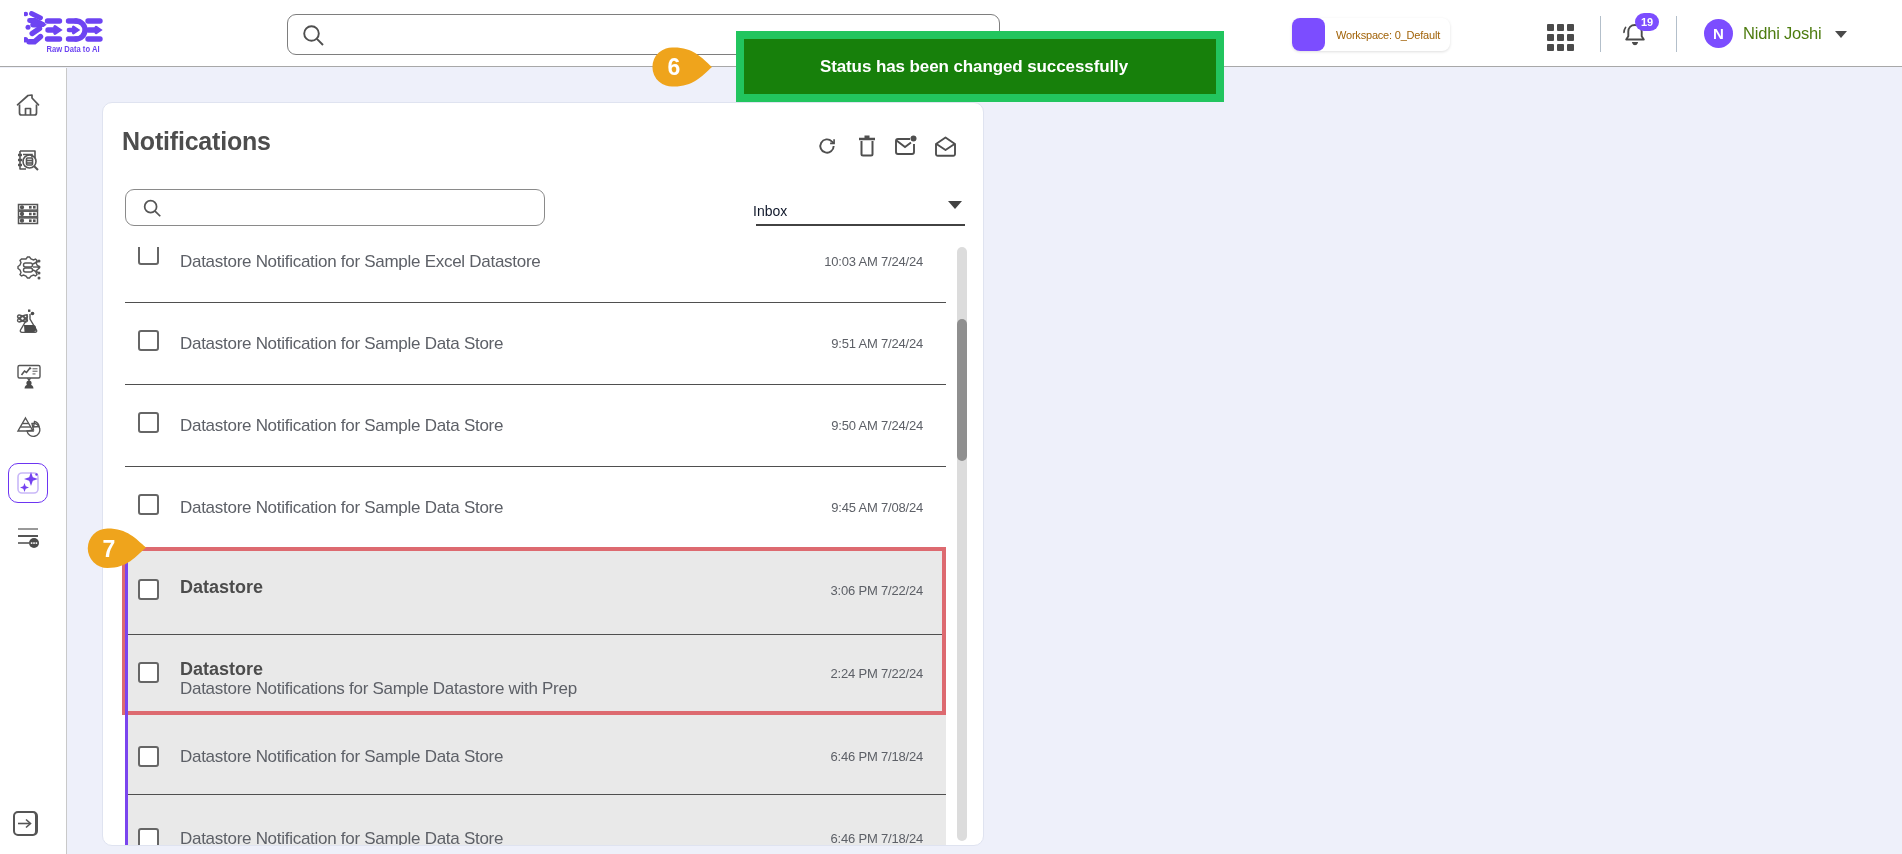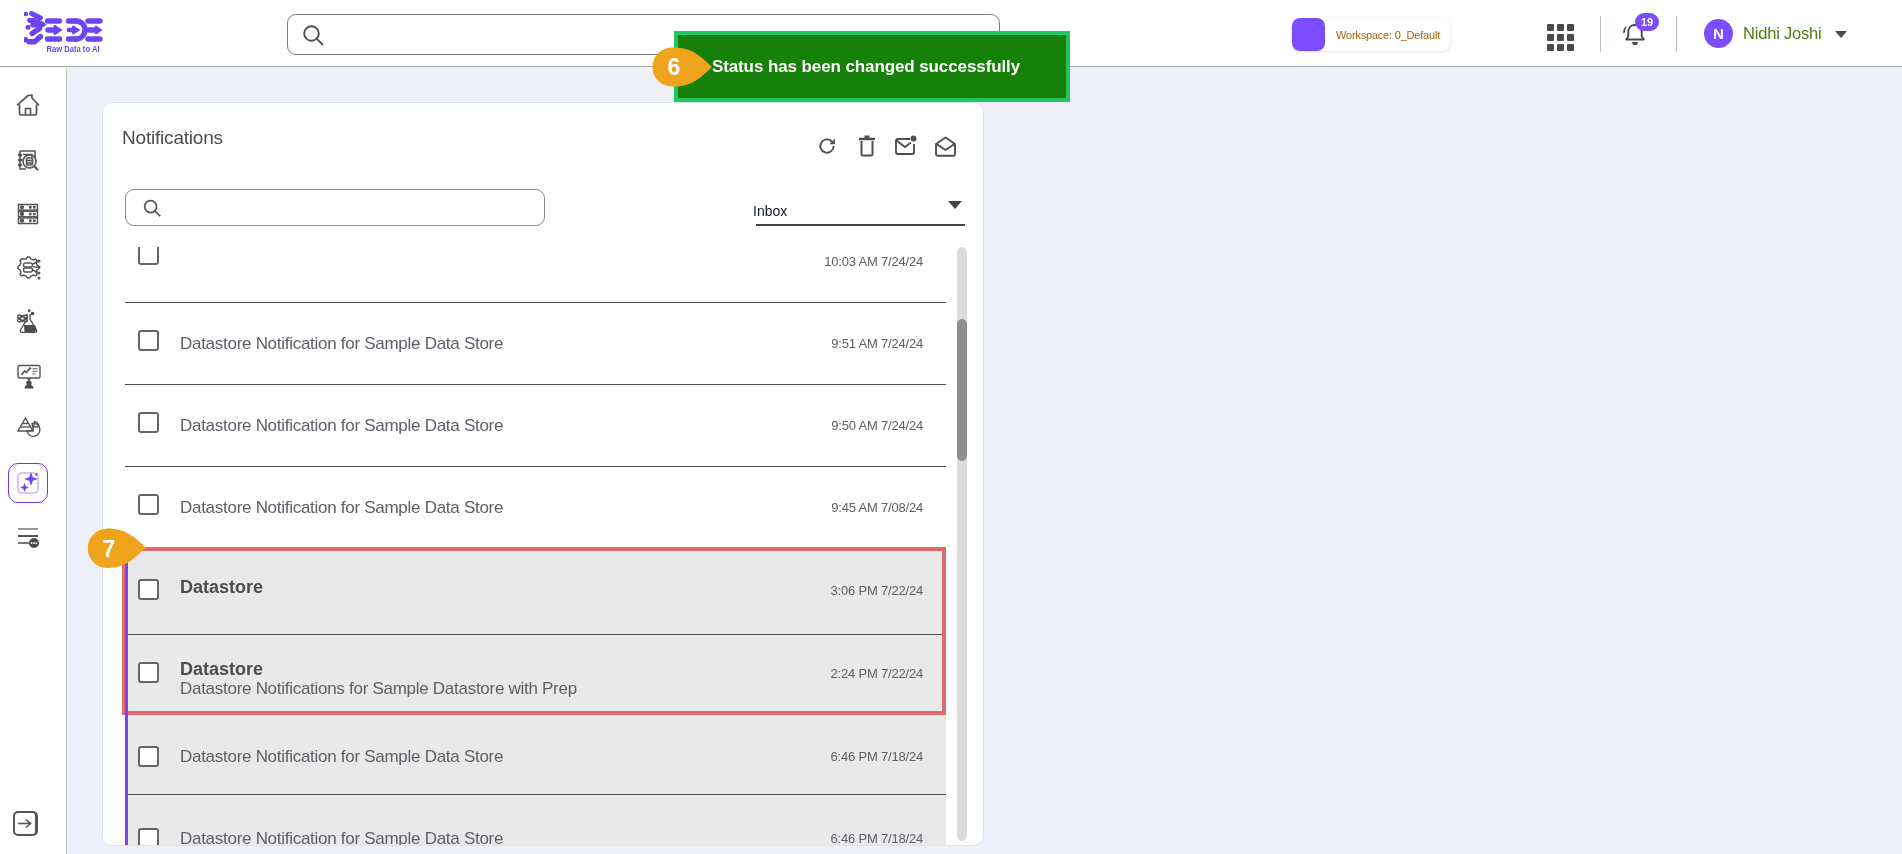--- a/index.html
+++ b/index.html
@@ -12,38 +12,38 @@
 #wsq{width:33px;height:33px;background:#7c4dff;border-radius:8px}
 #wtxt{font-size:11px;color:#a16207;padding:0 10px 0 11px;letter-spacing:-.2px}
 #grid9{position:absolute;left:1547px;top:24px;width:27px;height:22px;display:grid;grid-template-columns:7px 7px 7px;grid-template-rows:7px 7px 7px;gap:3px;z-index:6}
 #grid9 i{background:#4b4b4b;display:block;border-radius:1px}
 .hdiv{position:absolute;top:16px;width:1px;height:36px;background:#b3bfca;z-index:6}
 #badge{position:absolute;left:1635px;top:13px;width:24px;height:18px;background:#7c4dff;border-radius:9px;color:#fff;font-size:11px;font-weight:bold;text-align:center;line-height:18px;z-index:7}
 #avatar{position:absolute;left:1704px;top:19px;width:29px;height:29px;border-radius:50%;background:#7c4dff;color:#fff;font-size:15px;font-weight:bold;text-align:center;line-height:29px;z-index:6}
 #uname{position:absolute;left:1743px;top:24px;font-size:16.5px;color:#4d7c0f;z-index:6;letter-spacing:-.2px}
 #ucaret{position:absolute;left:1835px;top:31px;width:0;height:0;border-left:6px solid transparent;border-right:6px solid transparent;border-top:7px solid #4a4a4a;z-index:6}
 #card{position:absolute;left:102px;top:102px;width:882px;height:744px;background:#fff;border:1px solid #dfe3f0;border-radius:10px;z-index:1;overflow:hidden}
-#ctitle{position:absolute;left:19px;top:24px;font-size:19px;font-weight:normal;color:#4d4d4d;letter-spacing:-.2px}
+#ctitle{position:absolute;left:19px;top:24px;font-size:25px;font-weight:bold;color:#4d4d4d;letter-spacing:-.2px}
 .cico{position:absolute;top:31px}
 #csearch{position:absolute;left:22px;top:86px;width:420px;height:37px;border:1px solid #8a8a8a;border-radius:9px;background:#fff}
 #inbox{position:absolute;left:650px;top:100px;font-size:14px;color:#0f172a}
 #icaret{position:absolute;left:845px;top:98px;width:0;height:0;border-left:7px solid transparent;border-right:7px solid transparent;border-top:8px solid #424242}
 #iline{position:absolute;left:653px;top:121px;width:209px;height:1.5px;background:#424242}
 #list{position:absolute;left:0px;top:144px;width:882px;height:600px;overflow:hidden}
 .rdiv{position:absolute;left:22px;width:821px;height:1px;background:#4f4f4f}
 .cb{position:absolute;left:35px;width:21px;height:21px;border:2.4px solid #666;border-radius:3px;background:#fff}
 .rtxt{position:absolute;left:77px;font-size:17px;color:#5d6067;letter-spacing:-.28px;line-height:20px}
 .rtime{position:absolute;right:62px;font-size:13px;color:#5d6067;letter-spacing:-.2px;line-height:20px}
 .rttl{position:absolute;left:77px;font-size:18px;font-weight:bold;color:#4c4c4c;line-height:20px}
 #greyzone{position:absolute;left:22px;top:301px;width:821px;height:299px;background:#e9e9e9}
 #pline{position:absolute;left:22px;top:305px;width:3px;height:295px;background:#7a45ee;z-index:3}
 #redbox{position:absolute;left:19px;top:300px;width:824px;height:168px;border:4px solid #dd6a70;z-index:2}
 #sbtrack{position:absolute;left:854px;top:0px;width:10px;height:594px;background:#dcdcdc;border-radius:5px}
 #sbthumb{position:absolute;left:854px;top:72px;width:10px;height:142px;background:#8f8f8f;border-radius:5px;z-index:2}
-#toast{position:absolute;left:674px;top:31px;width:396px;height:71px;background:#17800b;border:4px solid #22c55e;z-index:10;display:flex;align-items:center;justify-content:center;padding-right:12px}
+#toast{position:absolute;left:736px;top:31px;width:488px;height:71px;background:#17800b;border:8px solid #22c55e;z-index:10;display:flex;align-items:center;justify-content:center;padding-right:12px}
 #toast span{color:#fff;font-size:17px;font-weight:bold;letter-spacing:-.1px}
 .tail{position:absolute;z-index:11}
 svg{display:block}
 </style>
 </head>
 <body>
 <div id="header"></div>
 <div id="sidebar">
 <svg class="sic" style="top:24px" width="26" height="26" viewBox="0 0 26 26" fill="none" stroke="#555" stroke-width="1.7" stroke-linejoin="round">
       <path d="M4.5 12.5 v8.5 a2 2 0 0 0 2 2 h13 a2 2 0 0 0 2-2 v-8.5"></path>
@@ -220,20 +220,21 @@
       <svg width="22" height="22" style="position:absolute;left:15px;top:7px" viewBox="0 0 24 24" fill="none" stroke="#555" stroke-width="1.9">
         <circle cx="10.5" cy="10.5" r="6.5"></circle>
         <line x1="15.3" y1="15.3" x2="21" y2="21"></line>
       </svg>
     </div>
   <div id="inbox">Inbox</div>
   <div id="icaret"></div>
   <div id="iline"></div>
   <div id="list">
     <div class="cb" style="top:-3px"></div>
+    <div class="rtxt" style="top:5px">Datastore Notification for Sample Excel Datastore</div>
     <div class="rtime" style="top:5px">10:03 AM 7/24/24</div>
     <div class="rdiv" style="top:55px"></div>
     <div class="cb" style="top:83px"></div>
     <div class="rtxt" style="top:87px">Datastore Notification for Sample Data Store</div>
     <div class="rtime" style="top:87px">9:51 AM 7/24/24</div>
     <div class="rdiv" style="top:137px"></div>
     <div class="cb" style="top:165px"></div>
     <div class="rtxt" style="top:169px">Datastore Notification for Sample Data Store</div>
     <div class="rtime" style="top:169px">9:50 AM 7/24/24</div>
     <div class="rdiv" style="top:219px"></div>

